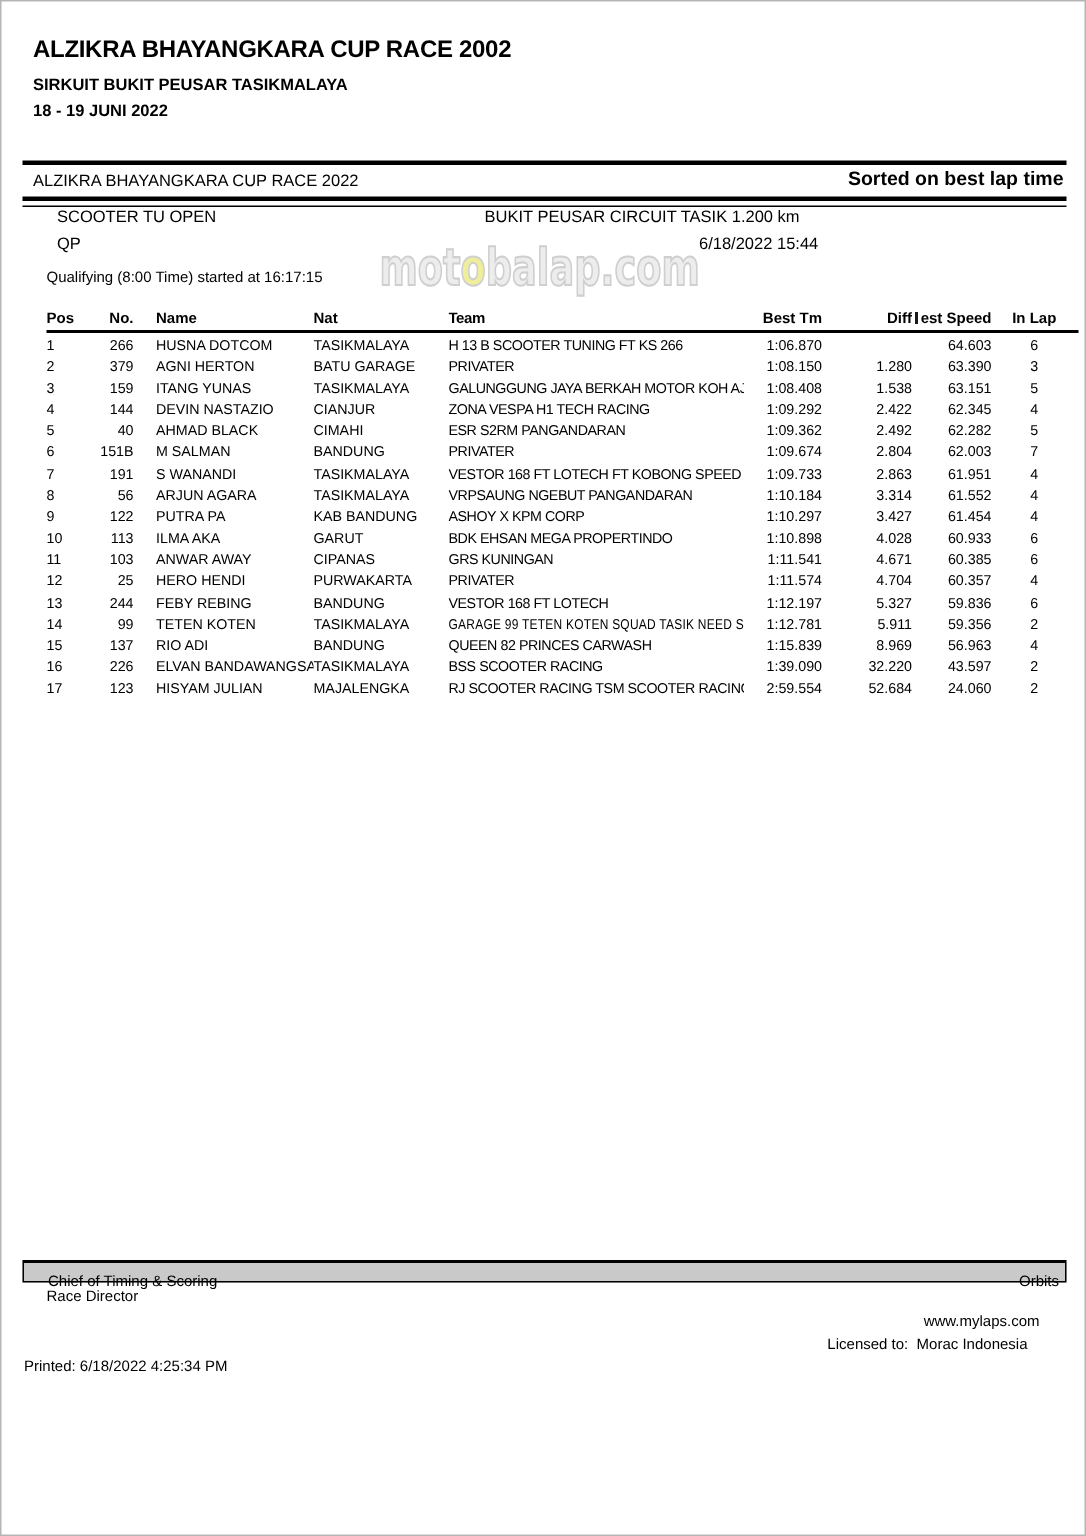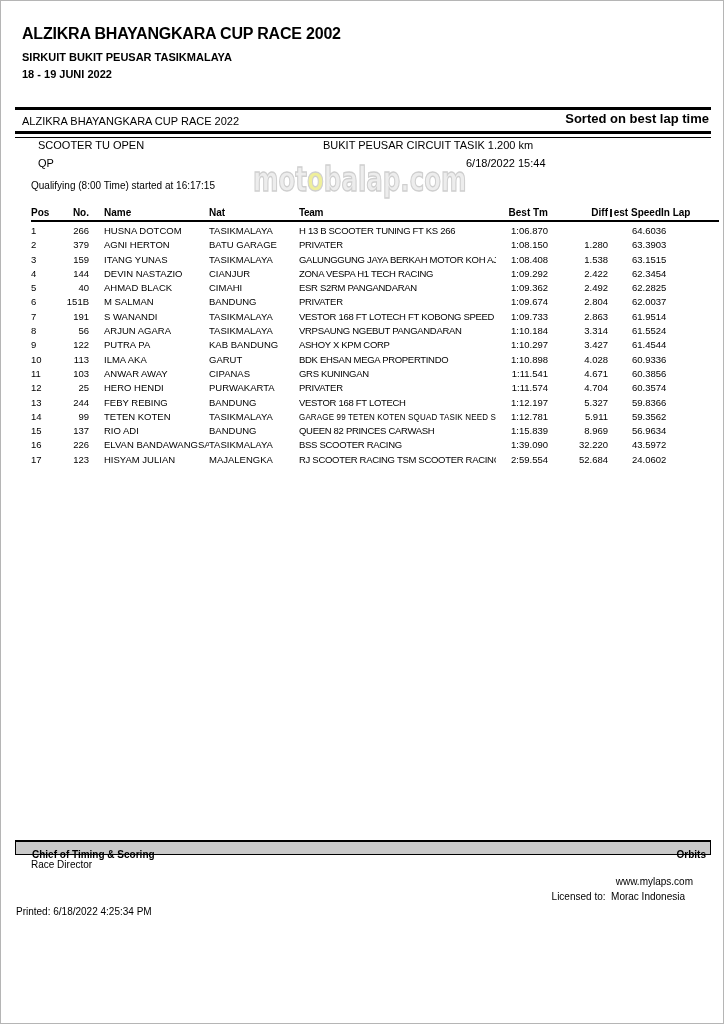--- a/index.html
+++ b/index.html
@@ -41,30 +41,30 @@
   .trow{font-size:9.5px;}
   .cell{white-space:nowrap;overflow:hidden;flex:0 0 auto;}
   .c-pos{width:21px;text-align:left;}
   .c-no{width:37px;text-align:right;}
   .c-name{width:120px;text-align:left;padding-left:15px;box-sizing:border-box;}
   .c-nat{width:90px;text-align:left;}
   .c-team{width:197px;text-align:left;letter-spacing:-0.3px;}
   .c-best{width:52px;text-align:right;}
   .c-diff{width:60px;text-align:right;}
   .c-speed{width:53px;text-align:right;}
-  .c-lap{width:57px;text-align:left;}
+  .c-lap{width:57px;text-align:center;}
   .cond{display:inline-block;transform:scaleX(0.84);transform-origin:left center;letter-spacing:0.2px;}
   .clipbar{display:inline-block;width:2px;height:8px;background:#1a1a1a;vertical-align:-1px;}
   #thead-row .clipbar{margin-right:2px;}
   
   .footer-bar{
     left:14px;top:839px;width:696px;height:13px;box-sizing:border-box;
     background:#c9c9c9;border:1px solid #000;border-top-width:2px;
     display:flex;justify-content:space-between;align-items:center;
-    font-size:10px;padding:12px 4px 0 16px;font-weight:bold;
+    font-size:10px;padding:12px 4px 0 16px;
   }
   .race-director{left:30px;top:858px;font-size:10px;}
   .website{right:30px;top:875px;font-size:10px;}
   .licensed{right:38px;top:890px;font-size:10px;white-space:pre;}
   .printed{left:15px;top:905px;font-size:10px;}
 </style>
 </head>
 <body>
 
 <div id="page">

